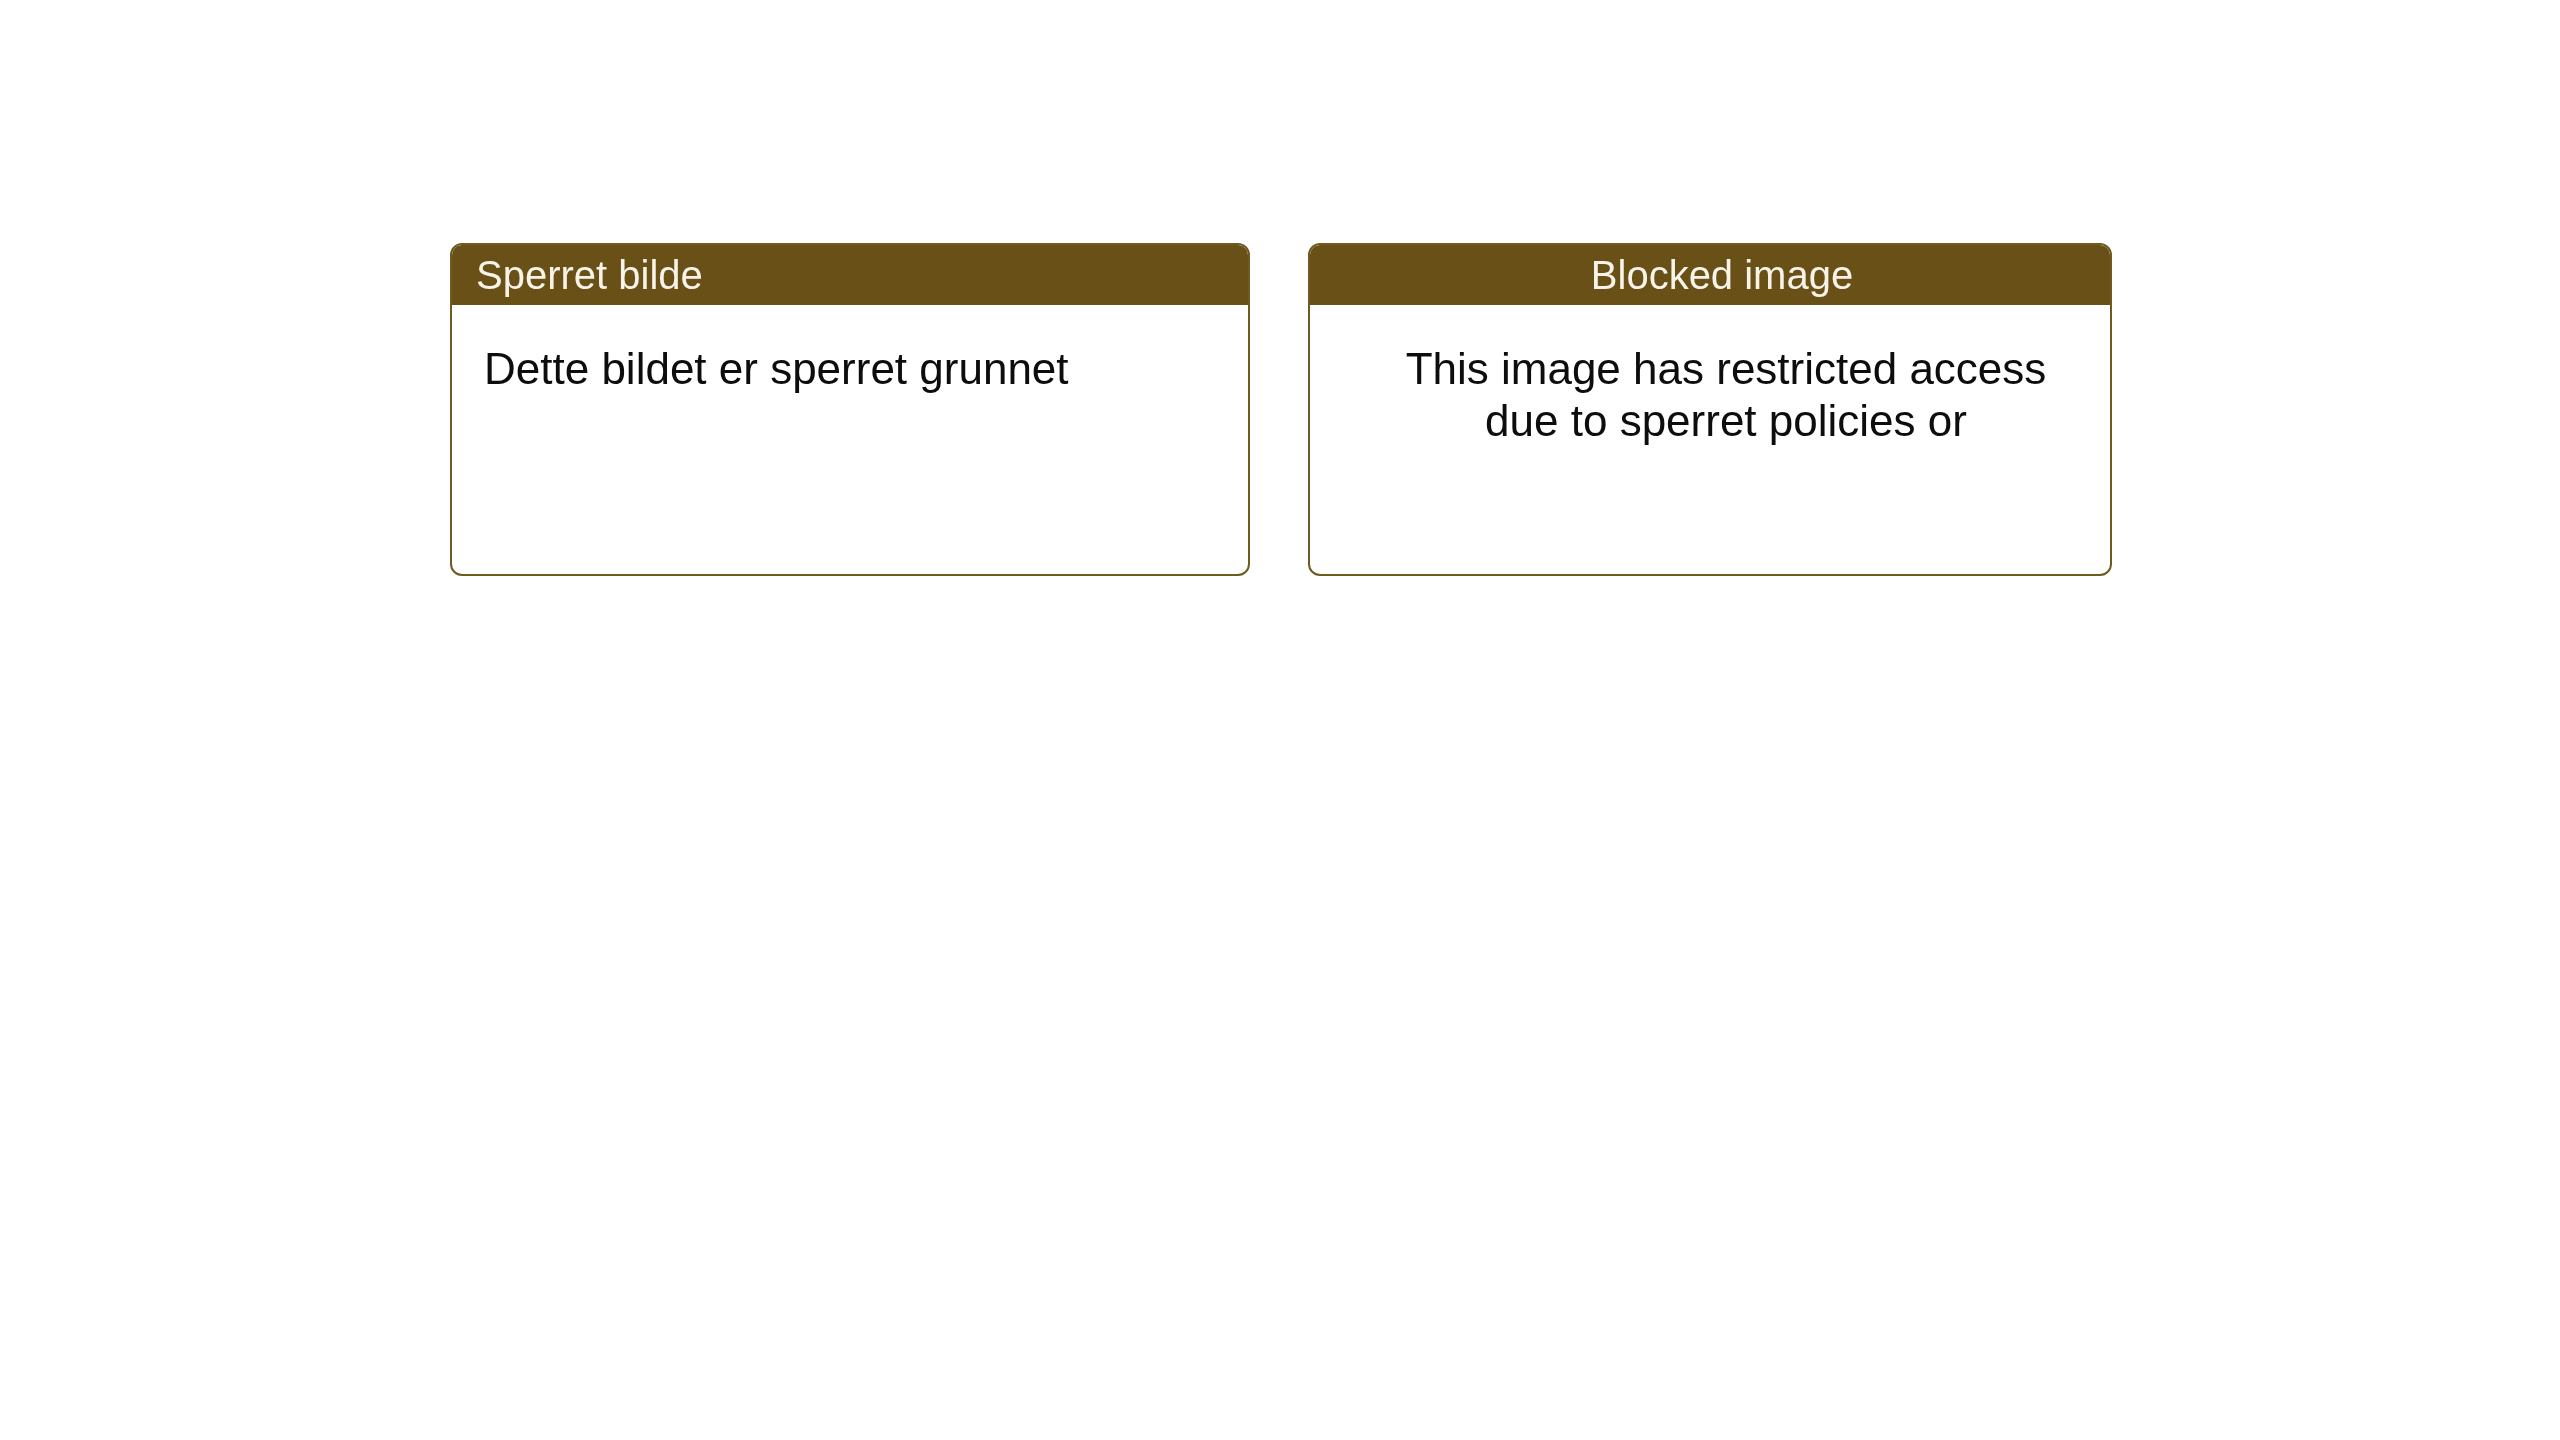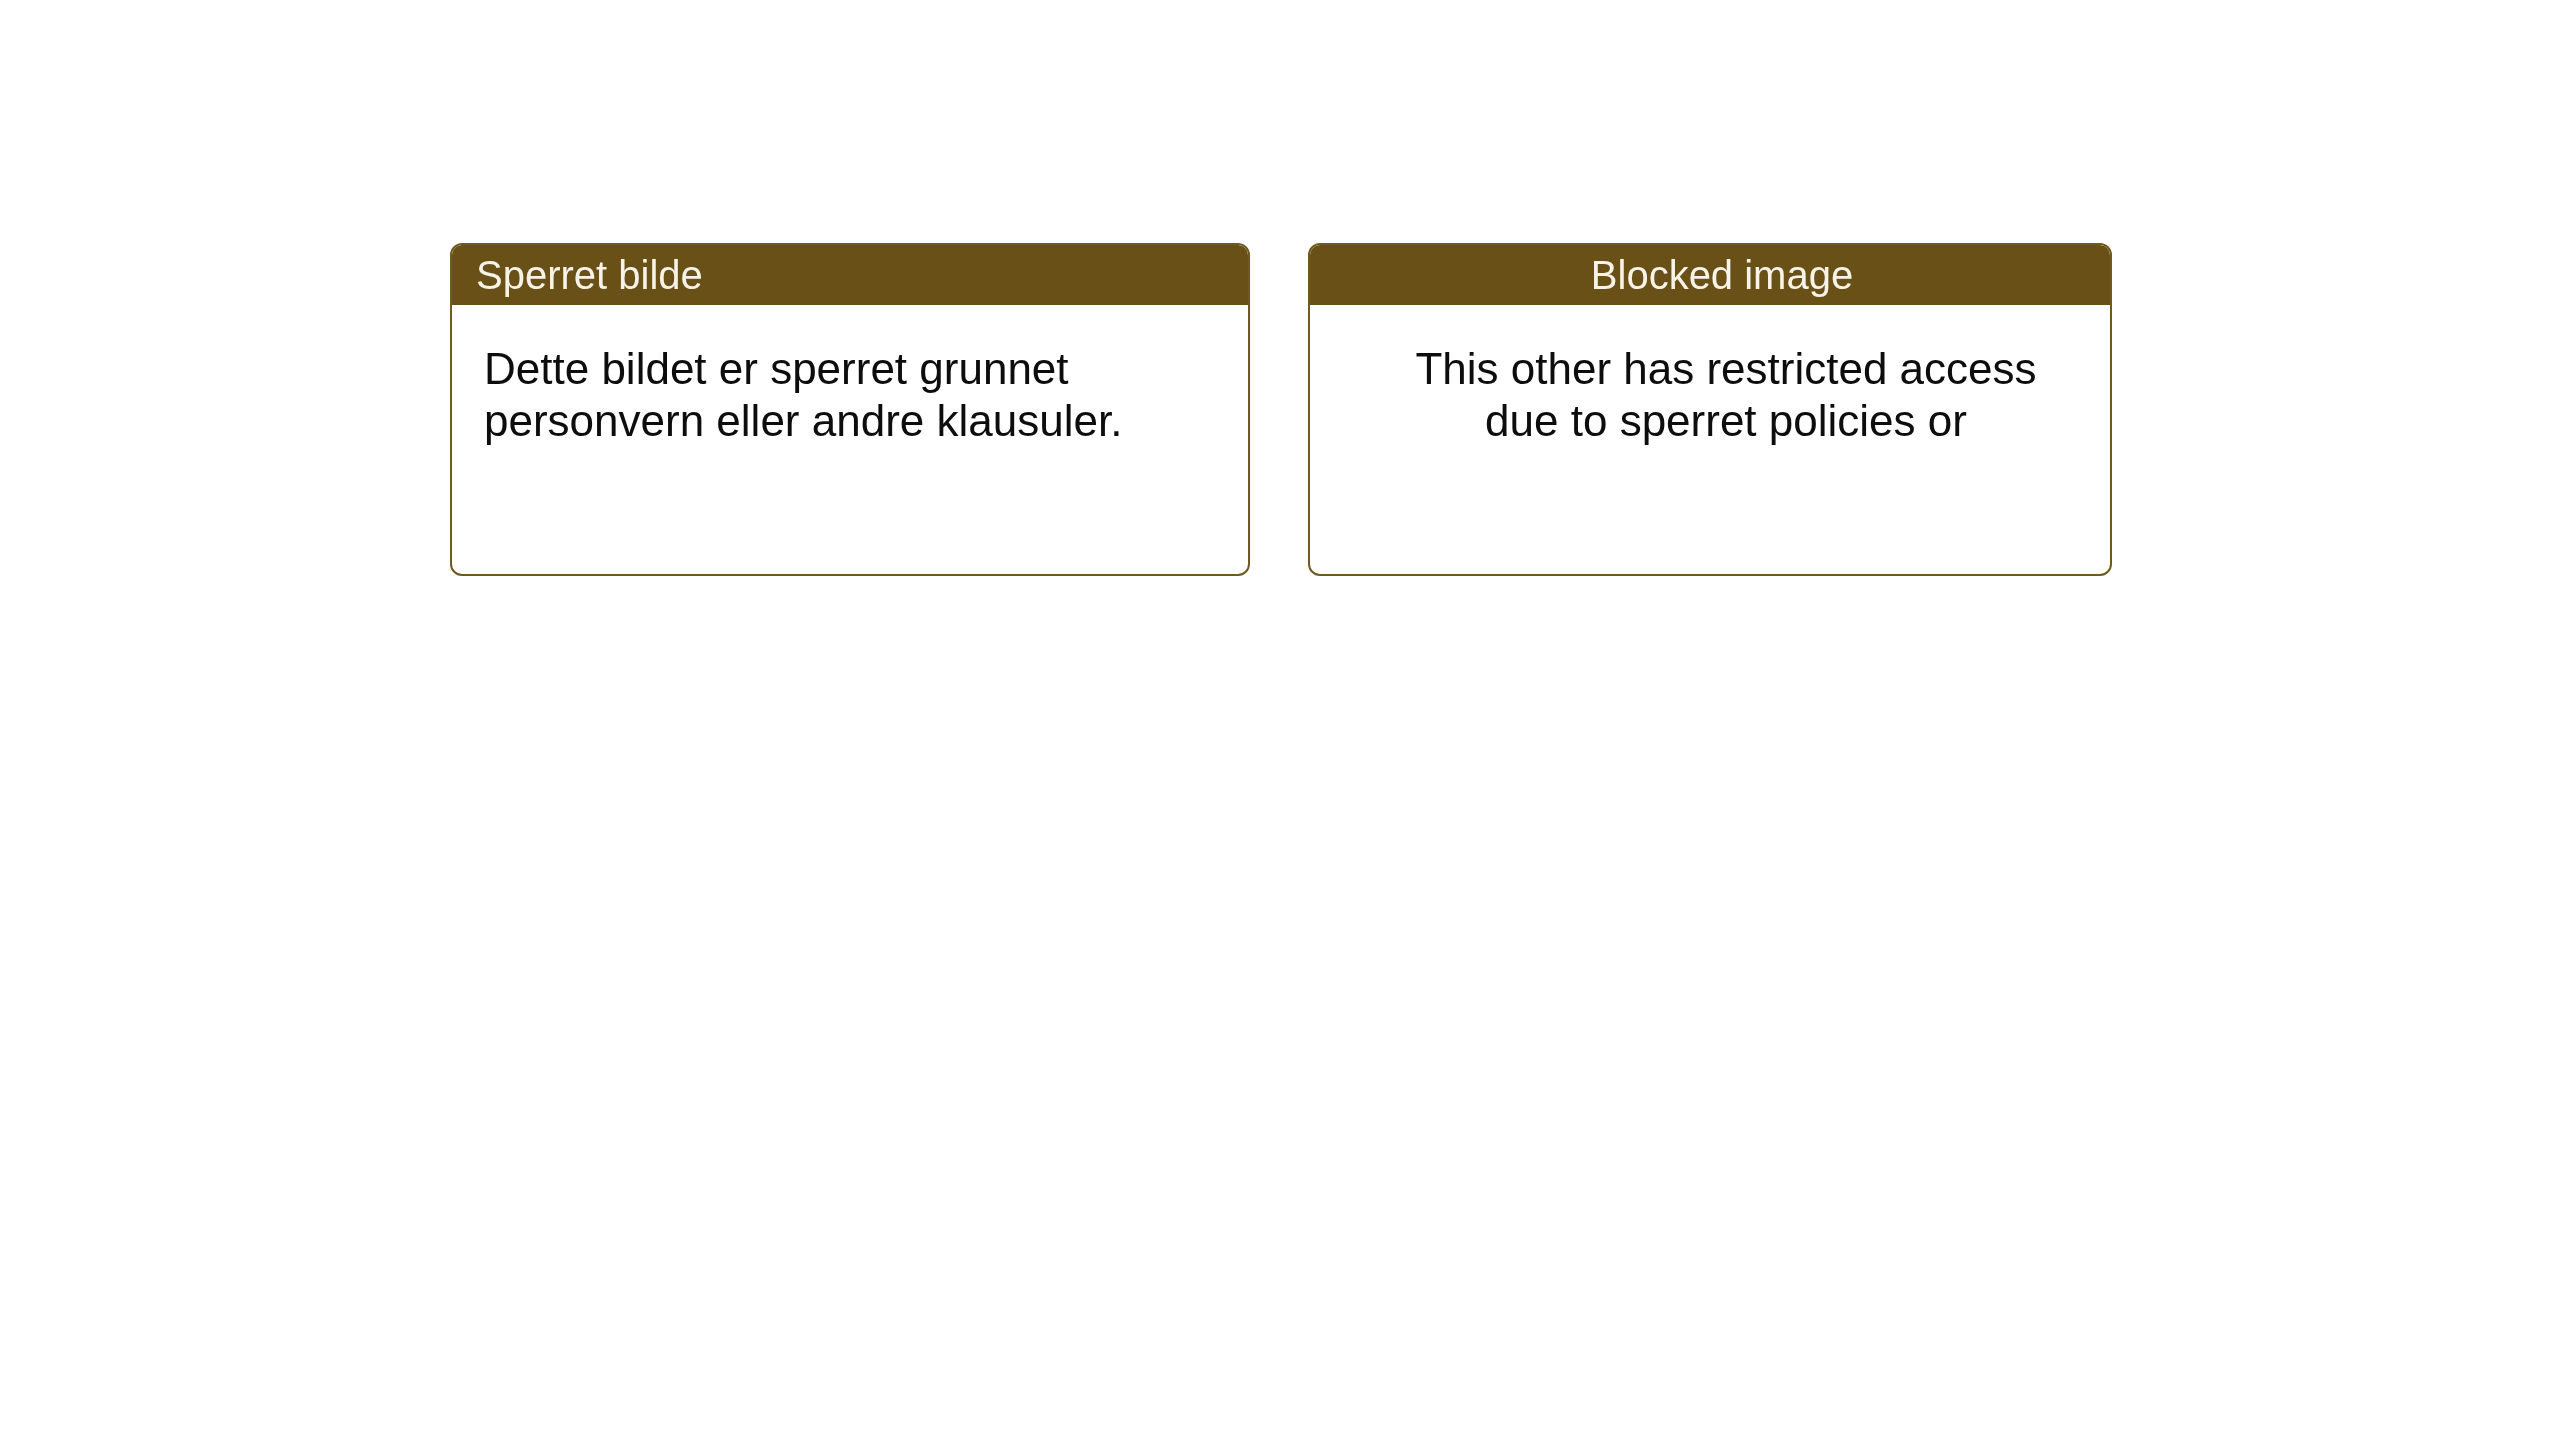--- a/index.html
+++ b/index.html
@@ -57,27 +57,26 @@
 <body>
 
 <div class="stage">
 
   <section class="card card-no">
     <header class="card-header">
       <span>Sperret bilde</span>
     </header>
     <div class="card-body">
       <div class="body-line">Dette bildet er sperret grunnet</div>
-      <div class="body-line">personvern eller andre klausuler.</div>
     </div>
   </section>
 
   <section class="card card-en">
     <header class="card-header">
       <span>Blocked image</span>
     </header>
     <div class="card-body">
-      <div class="body-line">This other has restricted access</div>
+      <div class="body-line">This image has restricted access</div>
       <div class="body-line">due to sperret policies or</div>
     </div>
   </section>
 
 </div>
 
 </body></html>

